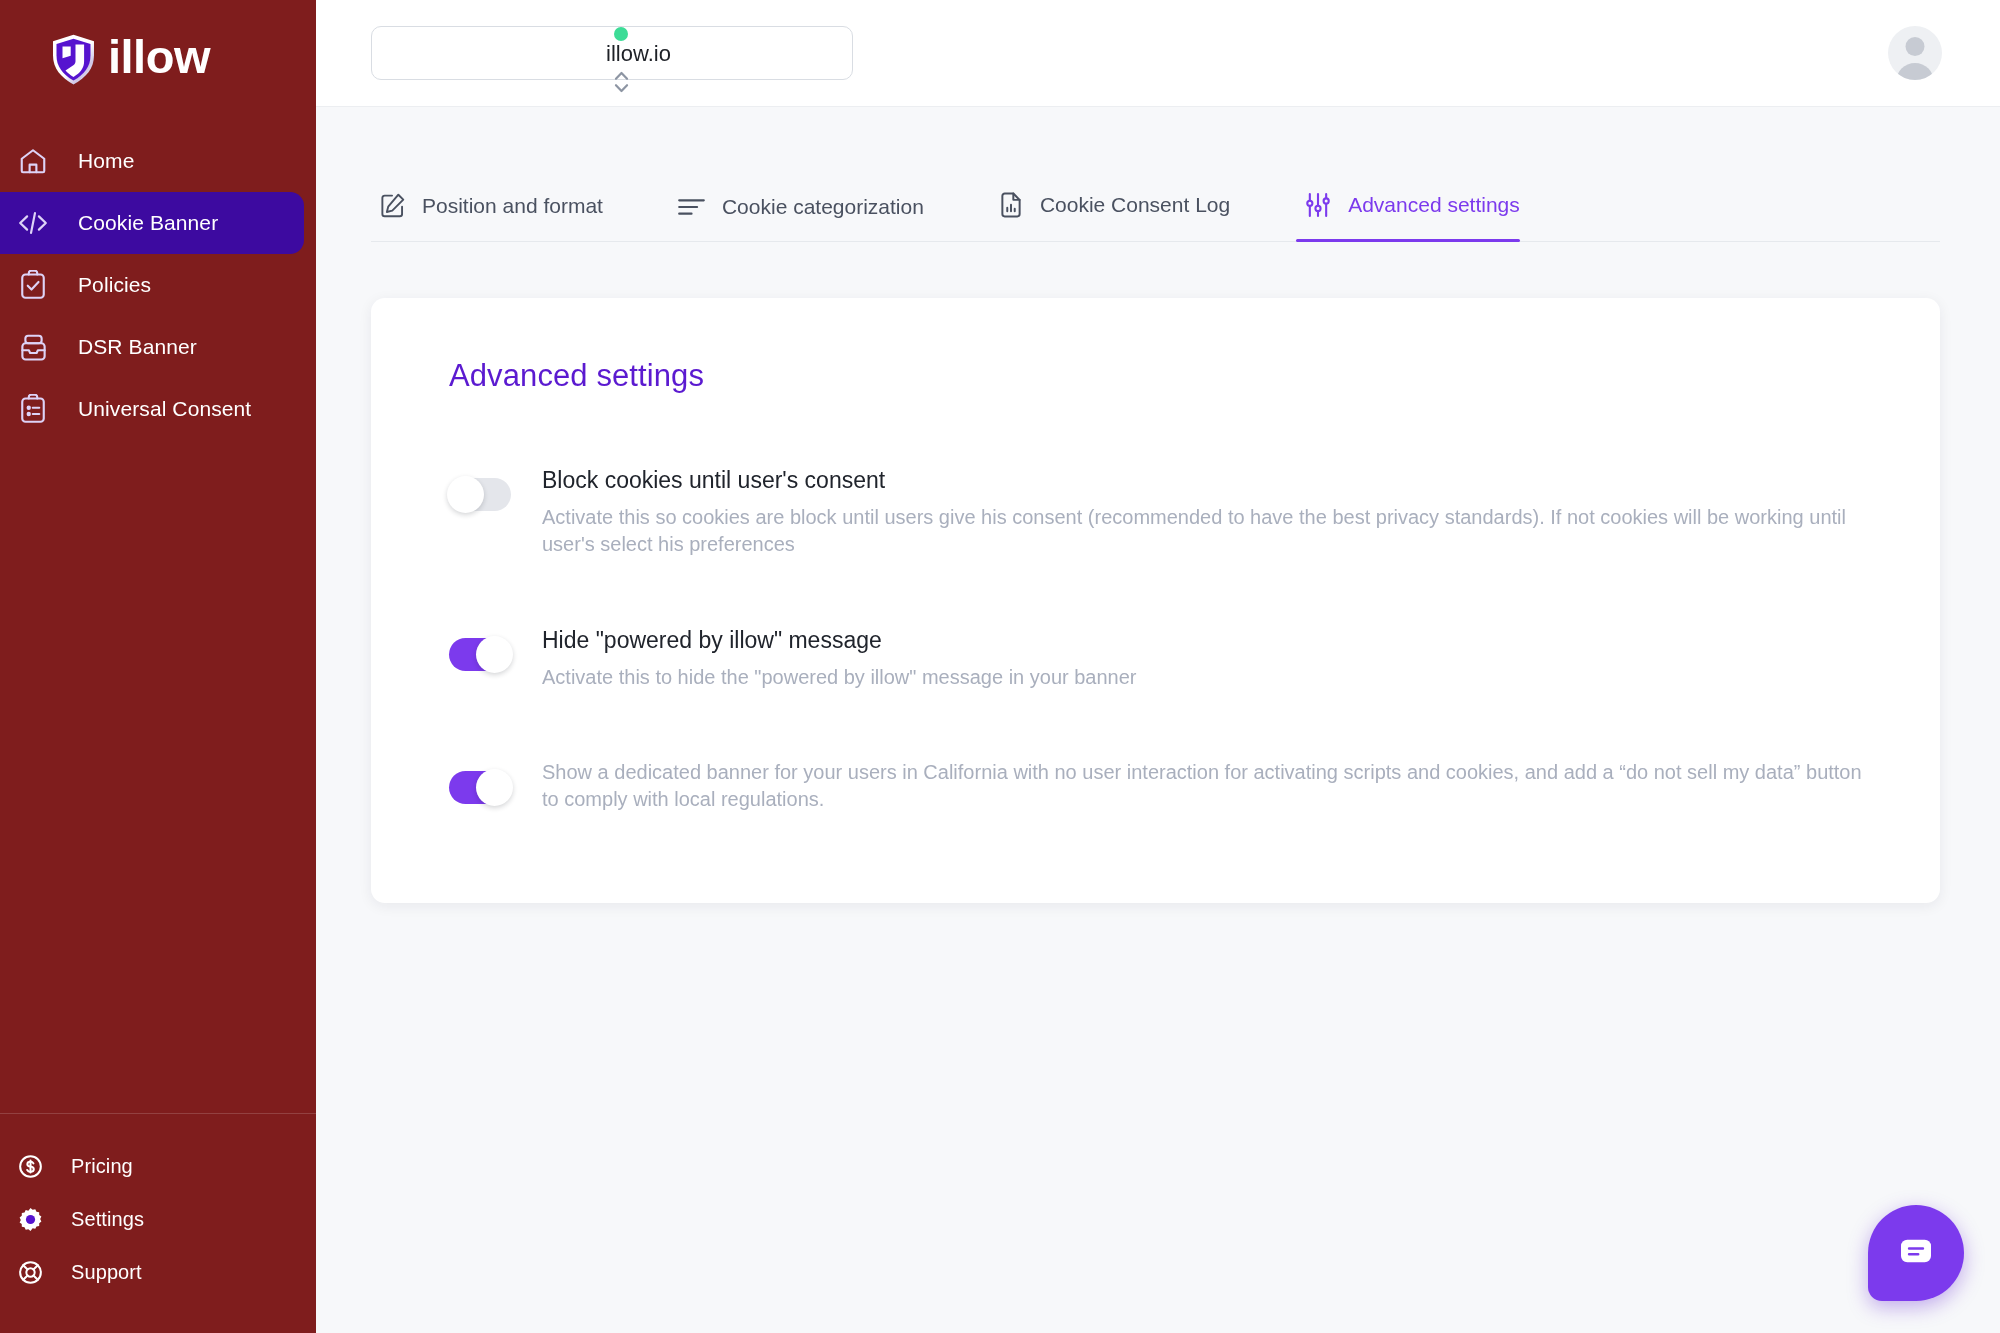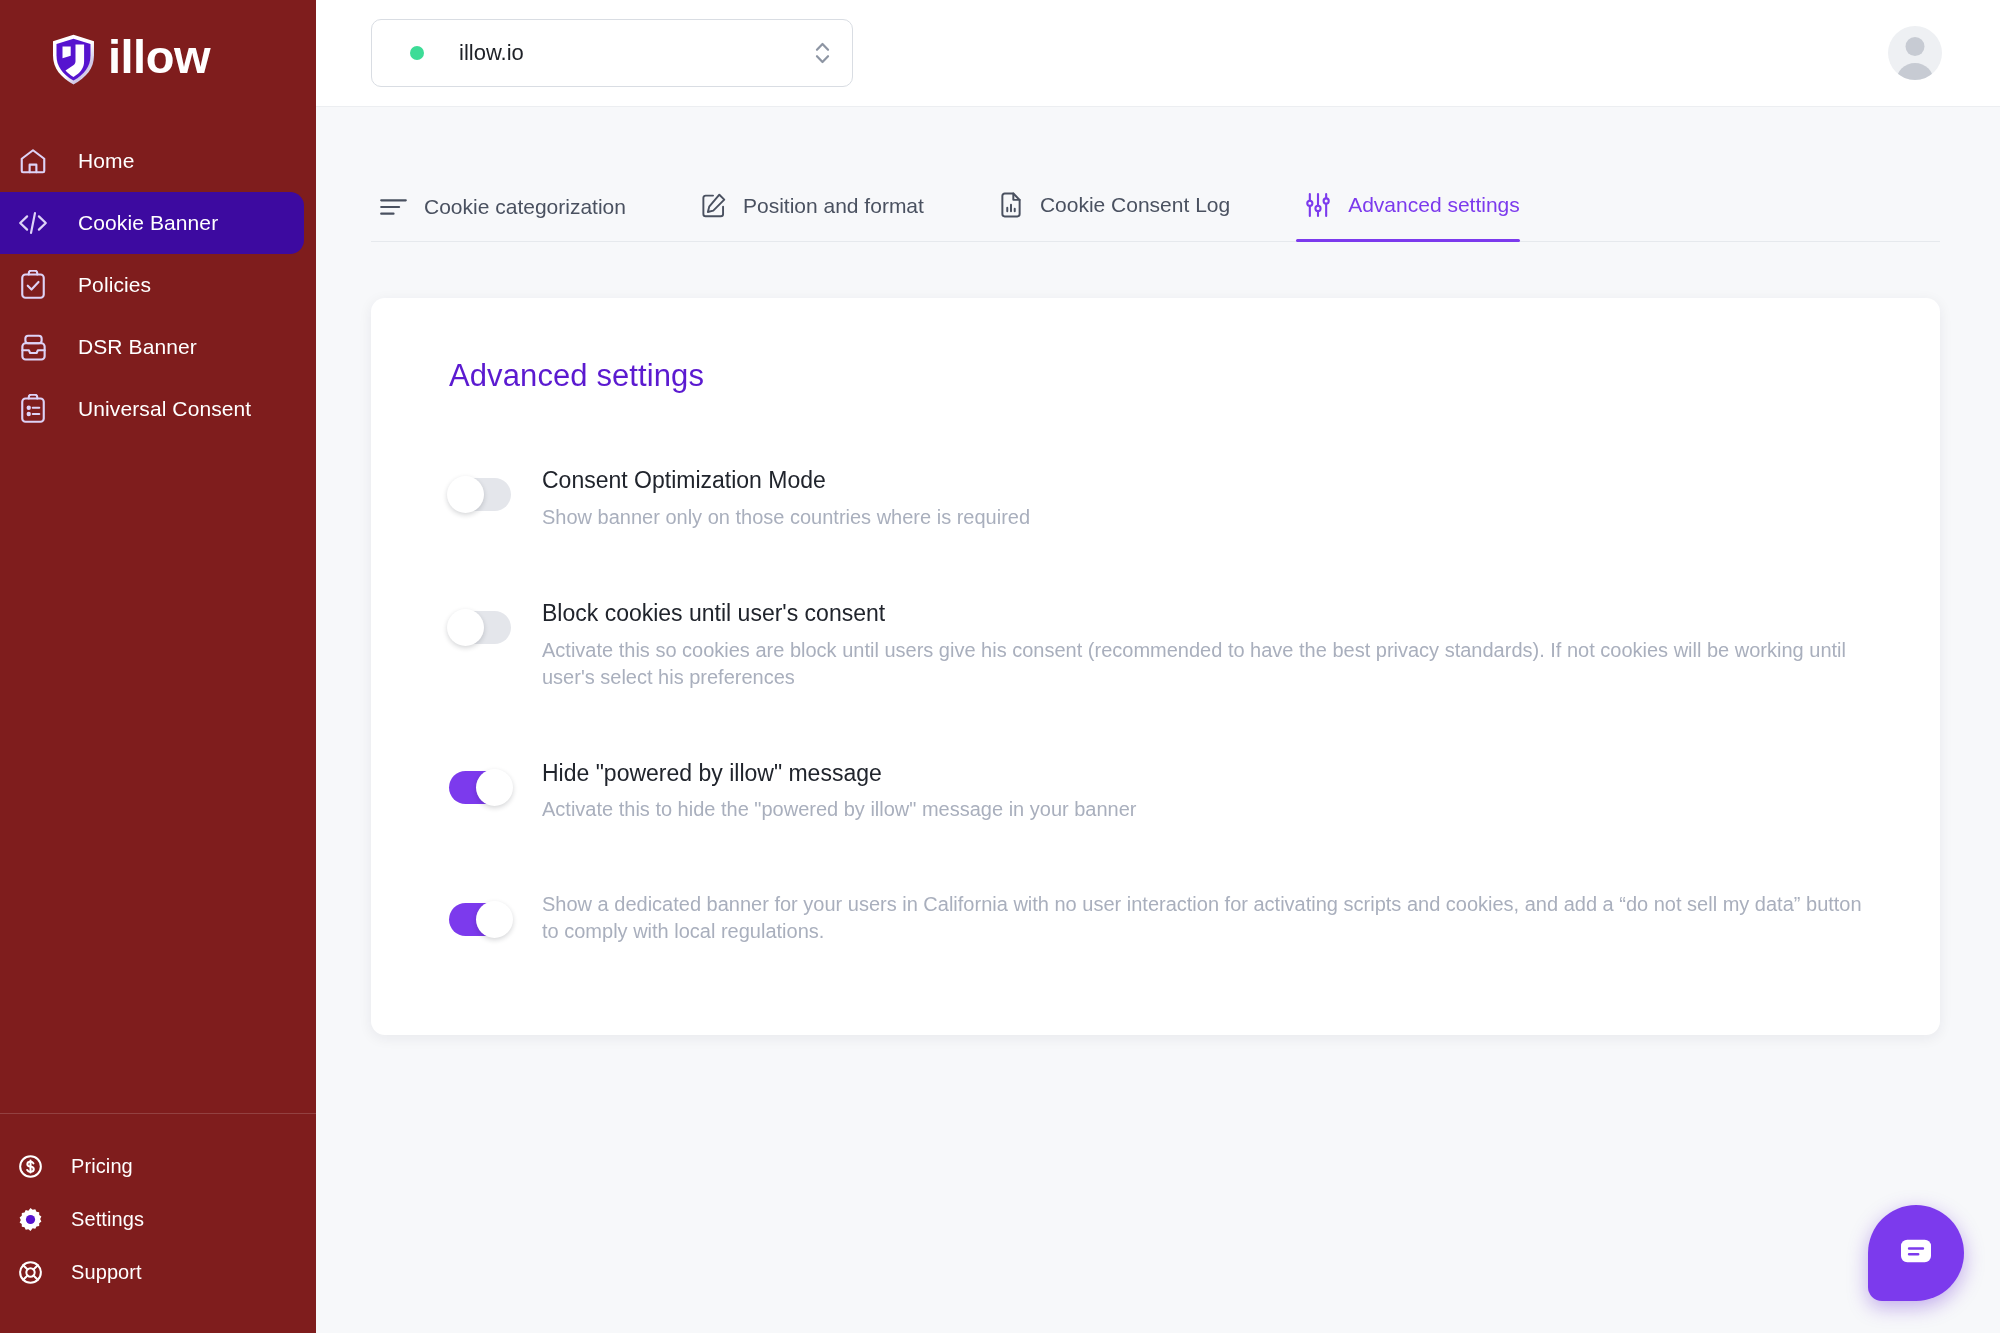--- a/index.html
+++ b/index.html
@@ -115,28 +115,29 @@
     background: #ffffff;
     border-bottom: 1px solid #eceef1;
     display: flex;
     align-items: center;
     padding: 0 58px 0 55px;
     flex: 0 0 107px;
   }
 
   .site-select {
     width: 482px;
-    height: 68px;
+    height: 54px;
     border: 1px solid #d9dde3;
     border-radius: 10px;
     background: #ffffff;
     display: flex;
     align-items: center;
     padding: 0 20px 0 38px;
     cursor: pointer;
+    flex-direction: column;
   }
   .status-dot {
     width: 14px; height: 14px; border-radius: 50%;
     background: #3ddc97;
     flex: 0 0 14px;
   }
   .site-name {
     margin-left: 35px;
     font-size: 22px;
     color: #1e2127;
@@ -429,35 +430,35 @@
         <span class="body"></span>
       </div>
     </header>
 
     <div class="content">
 
       <nav class="tabs">
 
         <div class="tab">
           <span class="tab-icon">
-            <svg width="29" height="24" viewBox="0 0 26 20" fill="none" stroke="#4a5160" stroke-width="2" stroke-linecap="round">
-              <path d="M2 4h22M2 10h16M2 16h11"></path>
-            </svg>
-          </span>
-          <span>Cookie categorization</span>
-        </div>
-
-        <div class="tab">
-          <span class="tab-icon">
             <svg width="27" height="27" viewBox="0 0 24 24" fill="none" stroke="#4a5160" stroke-width="1.7" stroke-linecap="round" stroke-linejoin="round">
               <path d="M20.5 13v6.6a2 2 0 0 1-2 2H5a2 2 0 0 1-2-2V5.2a2 2 0 0 1 2-2h6.6"></path>
               <path d="M17.2 2.4 21.6 6.8 11.8 16.6 7 17.8l1.2-4.8z"></path>
             </svg>
           </span>
           <span>Position and format</span>
+        </div>
+
+        <div class="tab">
+          <span class="tab-icon">
+            <svg width="29" height="24" viewBox="0 0 26 20" fill="none" stroke="#4a5160" stroke-width="2" stroke-linecap="round">
+              <path d="M2 4h22M2 10h16M2 16h11"></path>
+            </svg>
+          </span>
+          <span>Cookie categorization</span>
         </div>
 
         <div class="tab">
           <span class="tab-icon">
             <svg width="26" height="28" viewBox="0 0 22 24" fill="none" stroke="#4a5160" stroke-width="1.7" stroke-linecap="round" stroke-linejoin="round">
               <path d="M13 2.2H5.6a2 2 0 0 0-2 2v15.6a2 2 0 0 0 2 2h10.8a2 2 0 0 0 2-2V7.6z"></path>
               <path d="M13 2.2v5.4h5.4"></path>
               <path d="M7.8 17.4v-3M11 17.4v-5.6M14.2 17.4v-2.2"></path>
             </svg>
           </span>
@@ -475,29 +476,20 @@
           </span>
           <span>Advanced settings</span>
         </div>
 
       </nav>
 
       <div class="card">
 
         <h1 class="card-title">Advanced settings</h1>
 
-        <div class="setting-row">
-          <div class="toggle">
-            <span class="knob"></span>
-          </div>
-          <div class="setting-text">
-            <div class="setting-label">Consent Optimization Mode</div>
-            <div class="setting-desc">Show banner only on those countries where is required</div>
-          </div>
-        </div>
 
         <div class="setting-row">
           <div class="toggle">
             <span class="knob"></span>
           </div>
           <div class="setting-text">
             <div class="setting-label">Block cookies until user's consent</div>
             <div class="setting-desc">Activate this so cookies are block until users give his consent (recommended to have the best privacy standards).  If not cookies will be working until user's select his preferences</div>
           </div>
         </div>

